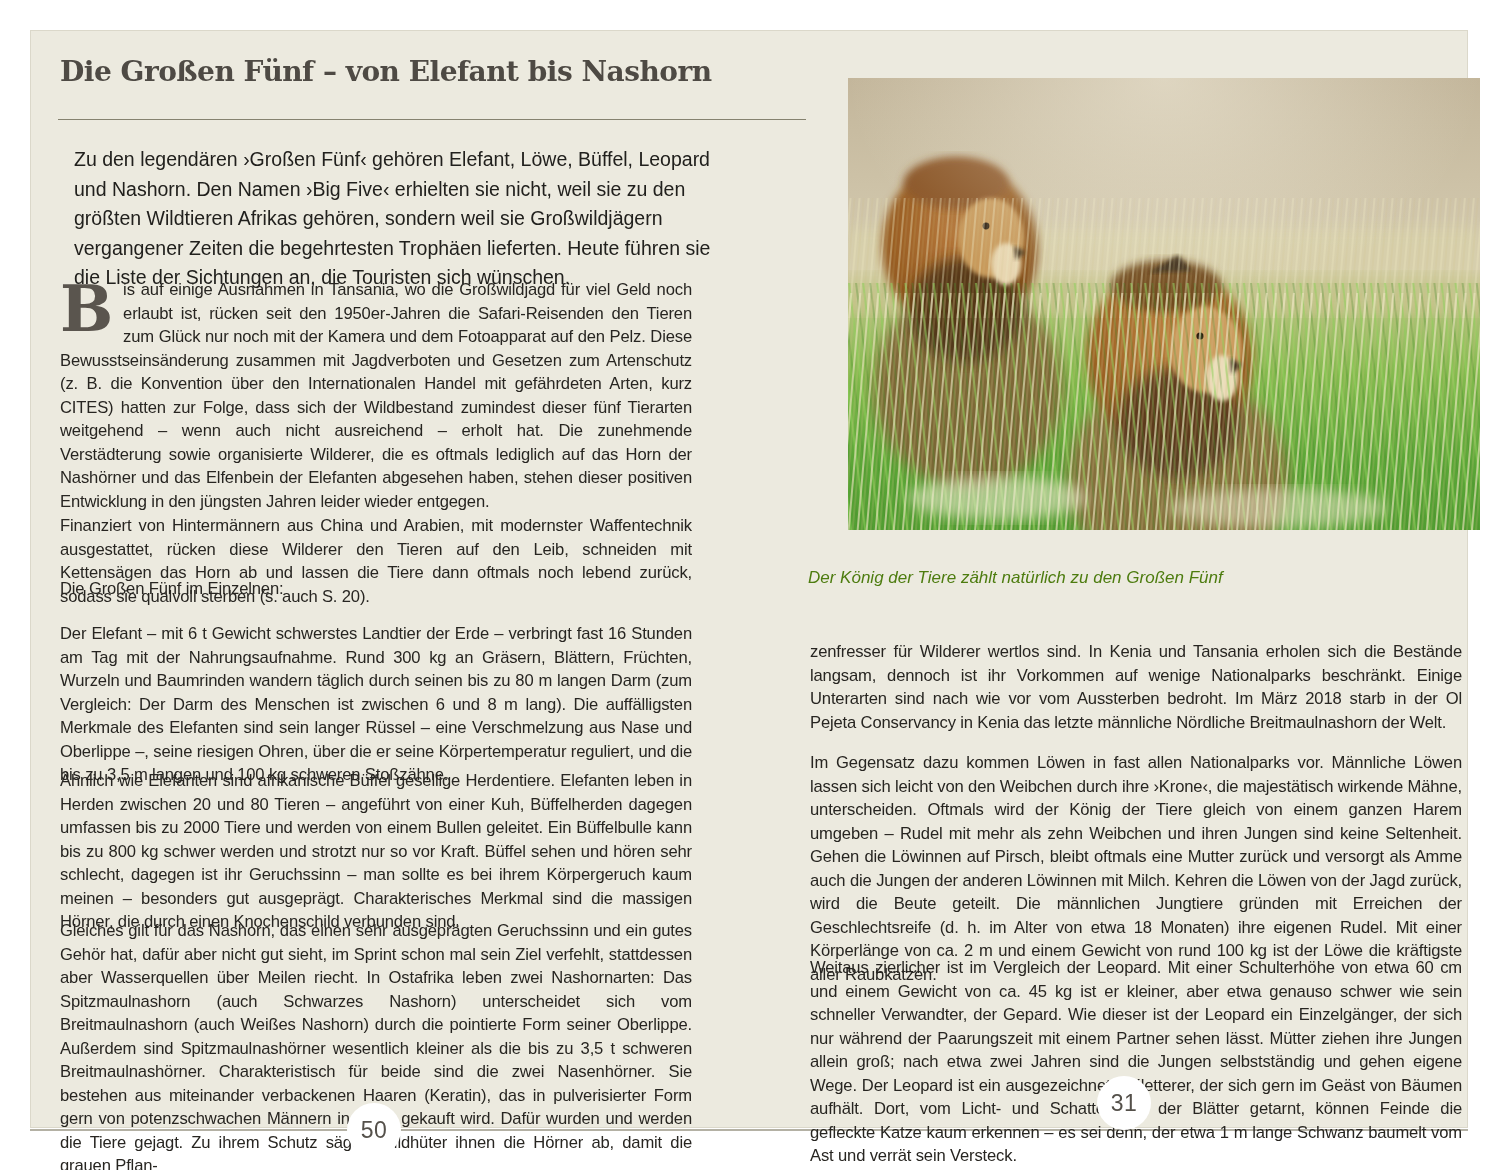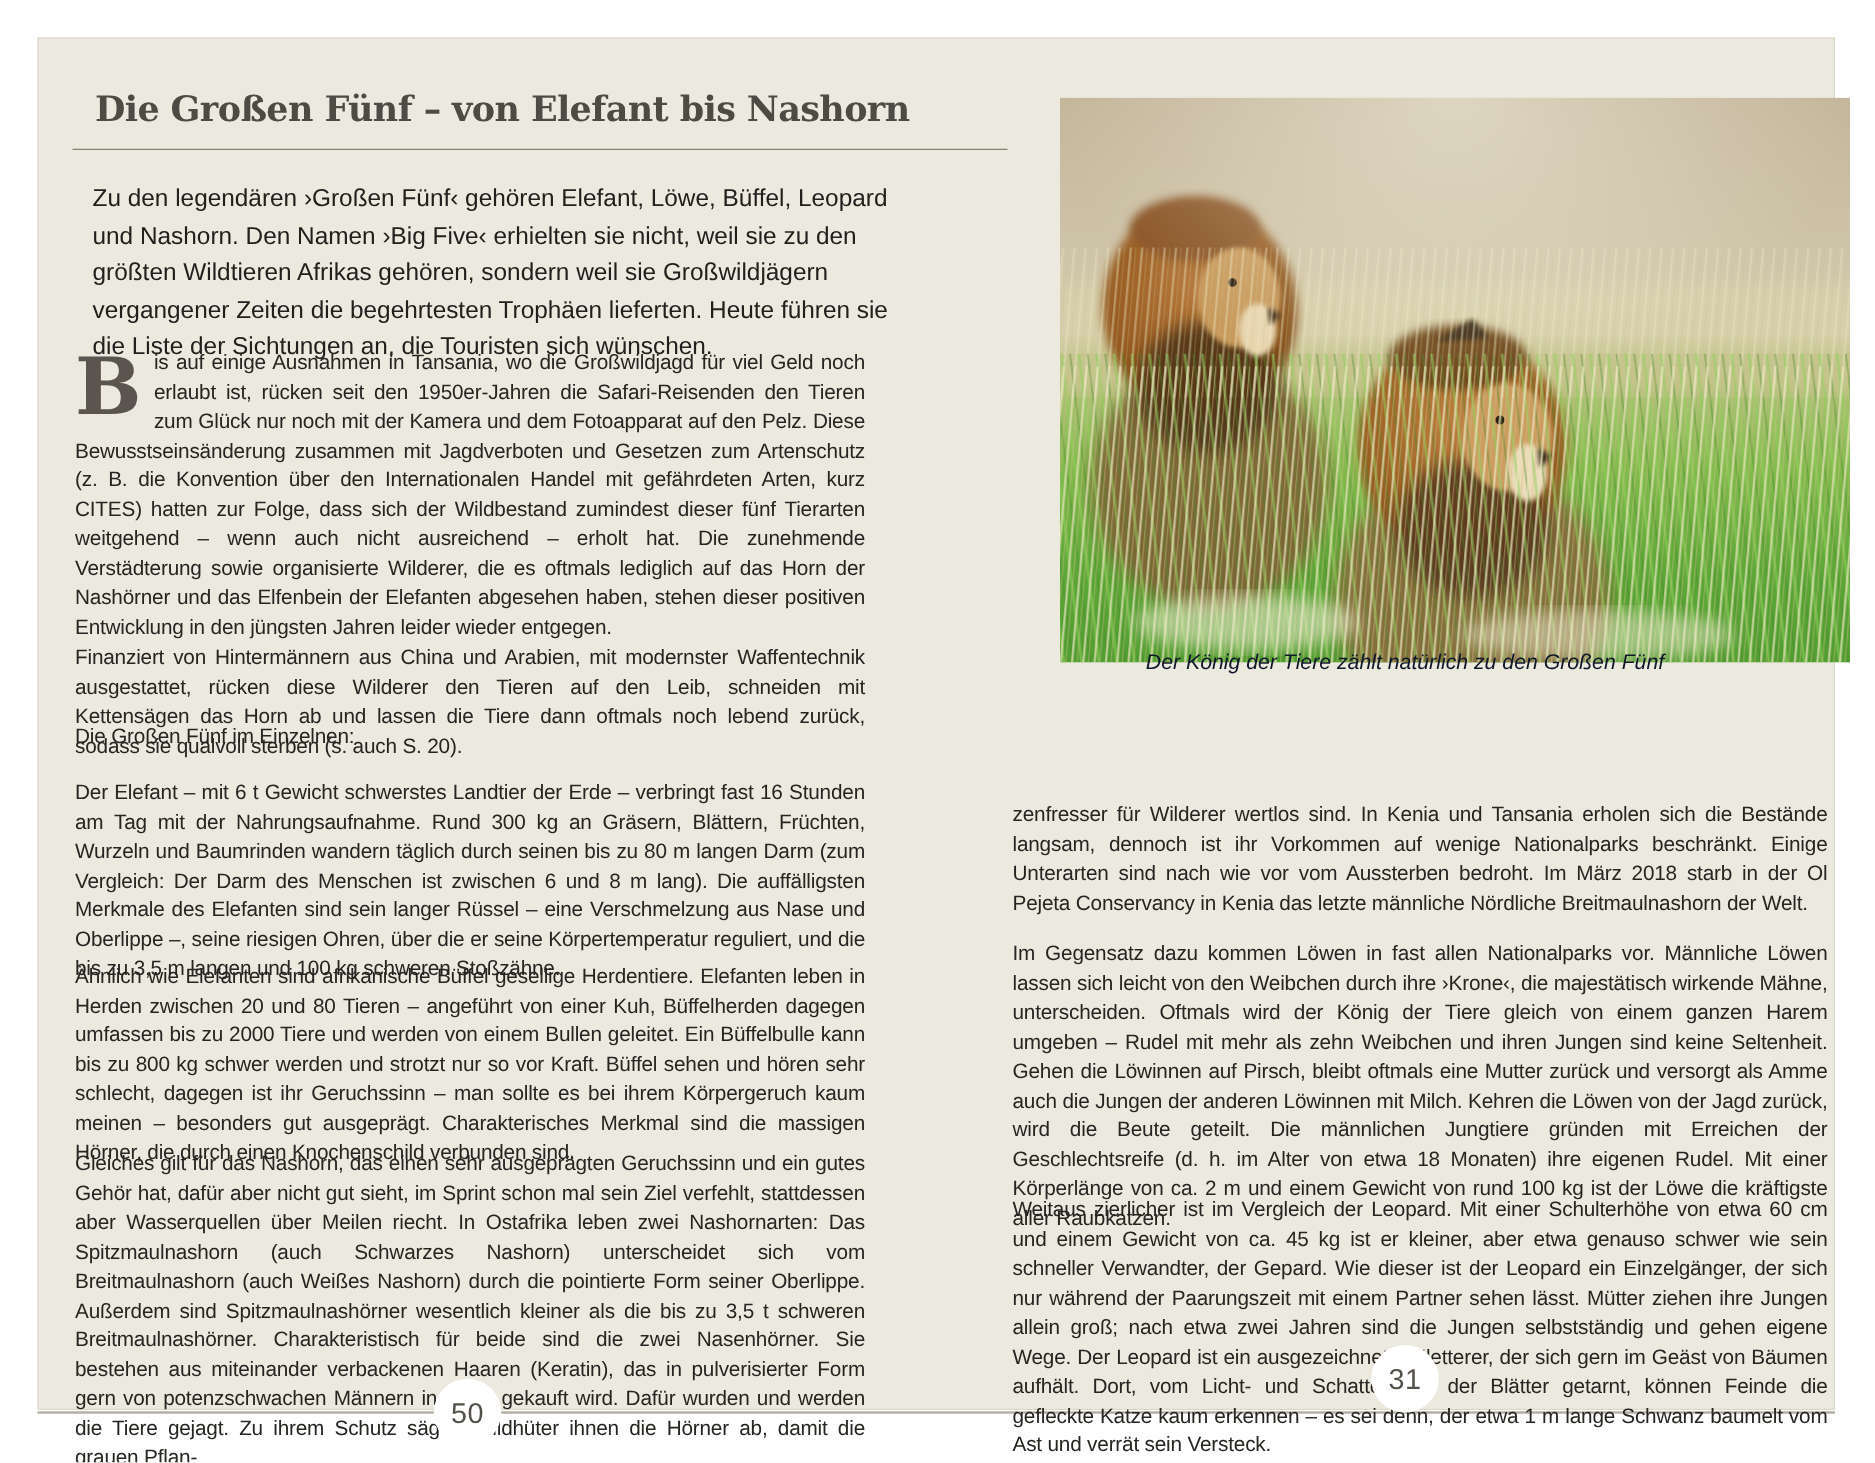--- a/index.html
+++ b/index.html
@@ -4,37 +4,37 @@
 <style>
   html,body{margin:0;padding:0;background:#ffffff;}
   .stage{position:relative;width:1500px;height:1170px;background:#ffffff;overflow:hidden;
          font-family:"Liberation Sans",sans-serif;}
   .panel{position:absolute;left:30px;top:30px;width:1436px;height:1096px;
          background:#eceadf;border:1px solid #dbd8ca;}
   .bottom-rule{position:absolute;left:30px;top:1129px;width:1438px;height:2px;background:#b4b1a4;}
   .pagenum-circle{position:absolute;width:54px;height:54px;border-radius:50%;background:#ffffff;
          display:flex;align-items:center;justify-content:center;z-index:5;}
   .pagenum-circle span{font-size:23px;color:#54504a;letter-spacing:.5px;}
-  .title{position:absolute;left:60px;top:55px;margin:16px;width:740px;
+  .title{position:absolute;left:60px;top:55px;margin:0;width:740px;
          font-family:"DejaVu Serif",serif;font-weight:bold;font-size:28px;letter-spacing:-.5px;
          color:#4e4a44;}
   .title-rule{position:absolute;left:58px;top:119px;width:748px;height:1px;background:#85826f;}
   .intro{position:absolute;left:60px;top:131px;margin:14px;width:648px;
          font-size:19.5px;line-height:29.5px;color:#21201d;}
   .bodytxt{position:absolute;margin:0;width:632px;font-size:16.6px;line-height:23.5px;
          letter-spacing:-.15px;color:#272521;text-align:justify;}
   .bodytxt b{font-weight:normal;}
   .col-left{left:60px;}
   .col-right{left:810px;width:652px;margin-top:19px;}
   .dropcap{float:left;font-family:"DejaVu Serif",serif;font-weight:bold;
          font-size:63px;line-height:52px;color:#5a554e;margin:5px 10px 0 0;}
   .photo{position:absolute;left:808px;top:62px;width:632px;height:452px;overflow:hidden;}
   .photo svg{display:block;}
-  .caption{position:absolute;left:808px;top:520px;width:632px;margin:0;text-align:center;
-         font-style:italic;font-size:17px;color:#0f172a;}
+  .caption{position:absolute;left:808px;top:568px;width:632px;margin:0;
+         font-style:italic;font-size:17px;color:#4d7c0f;}
 </style>
 </head>
 <body>
 
 <div class="stage">
 
   <div class="panel"></div>
   <div class="bottom-rule"></div>
 
   <h1 class="title">Die Großen Fünf – von Elefant bis Nashorn</h1>

